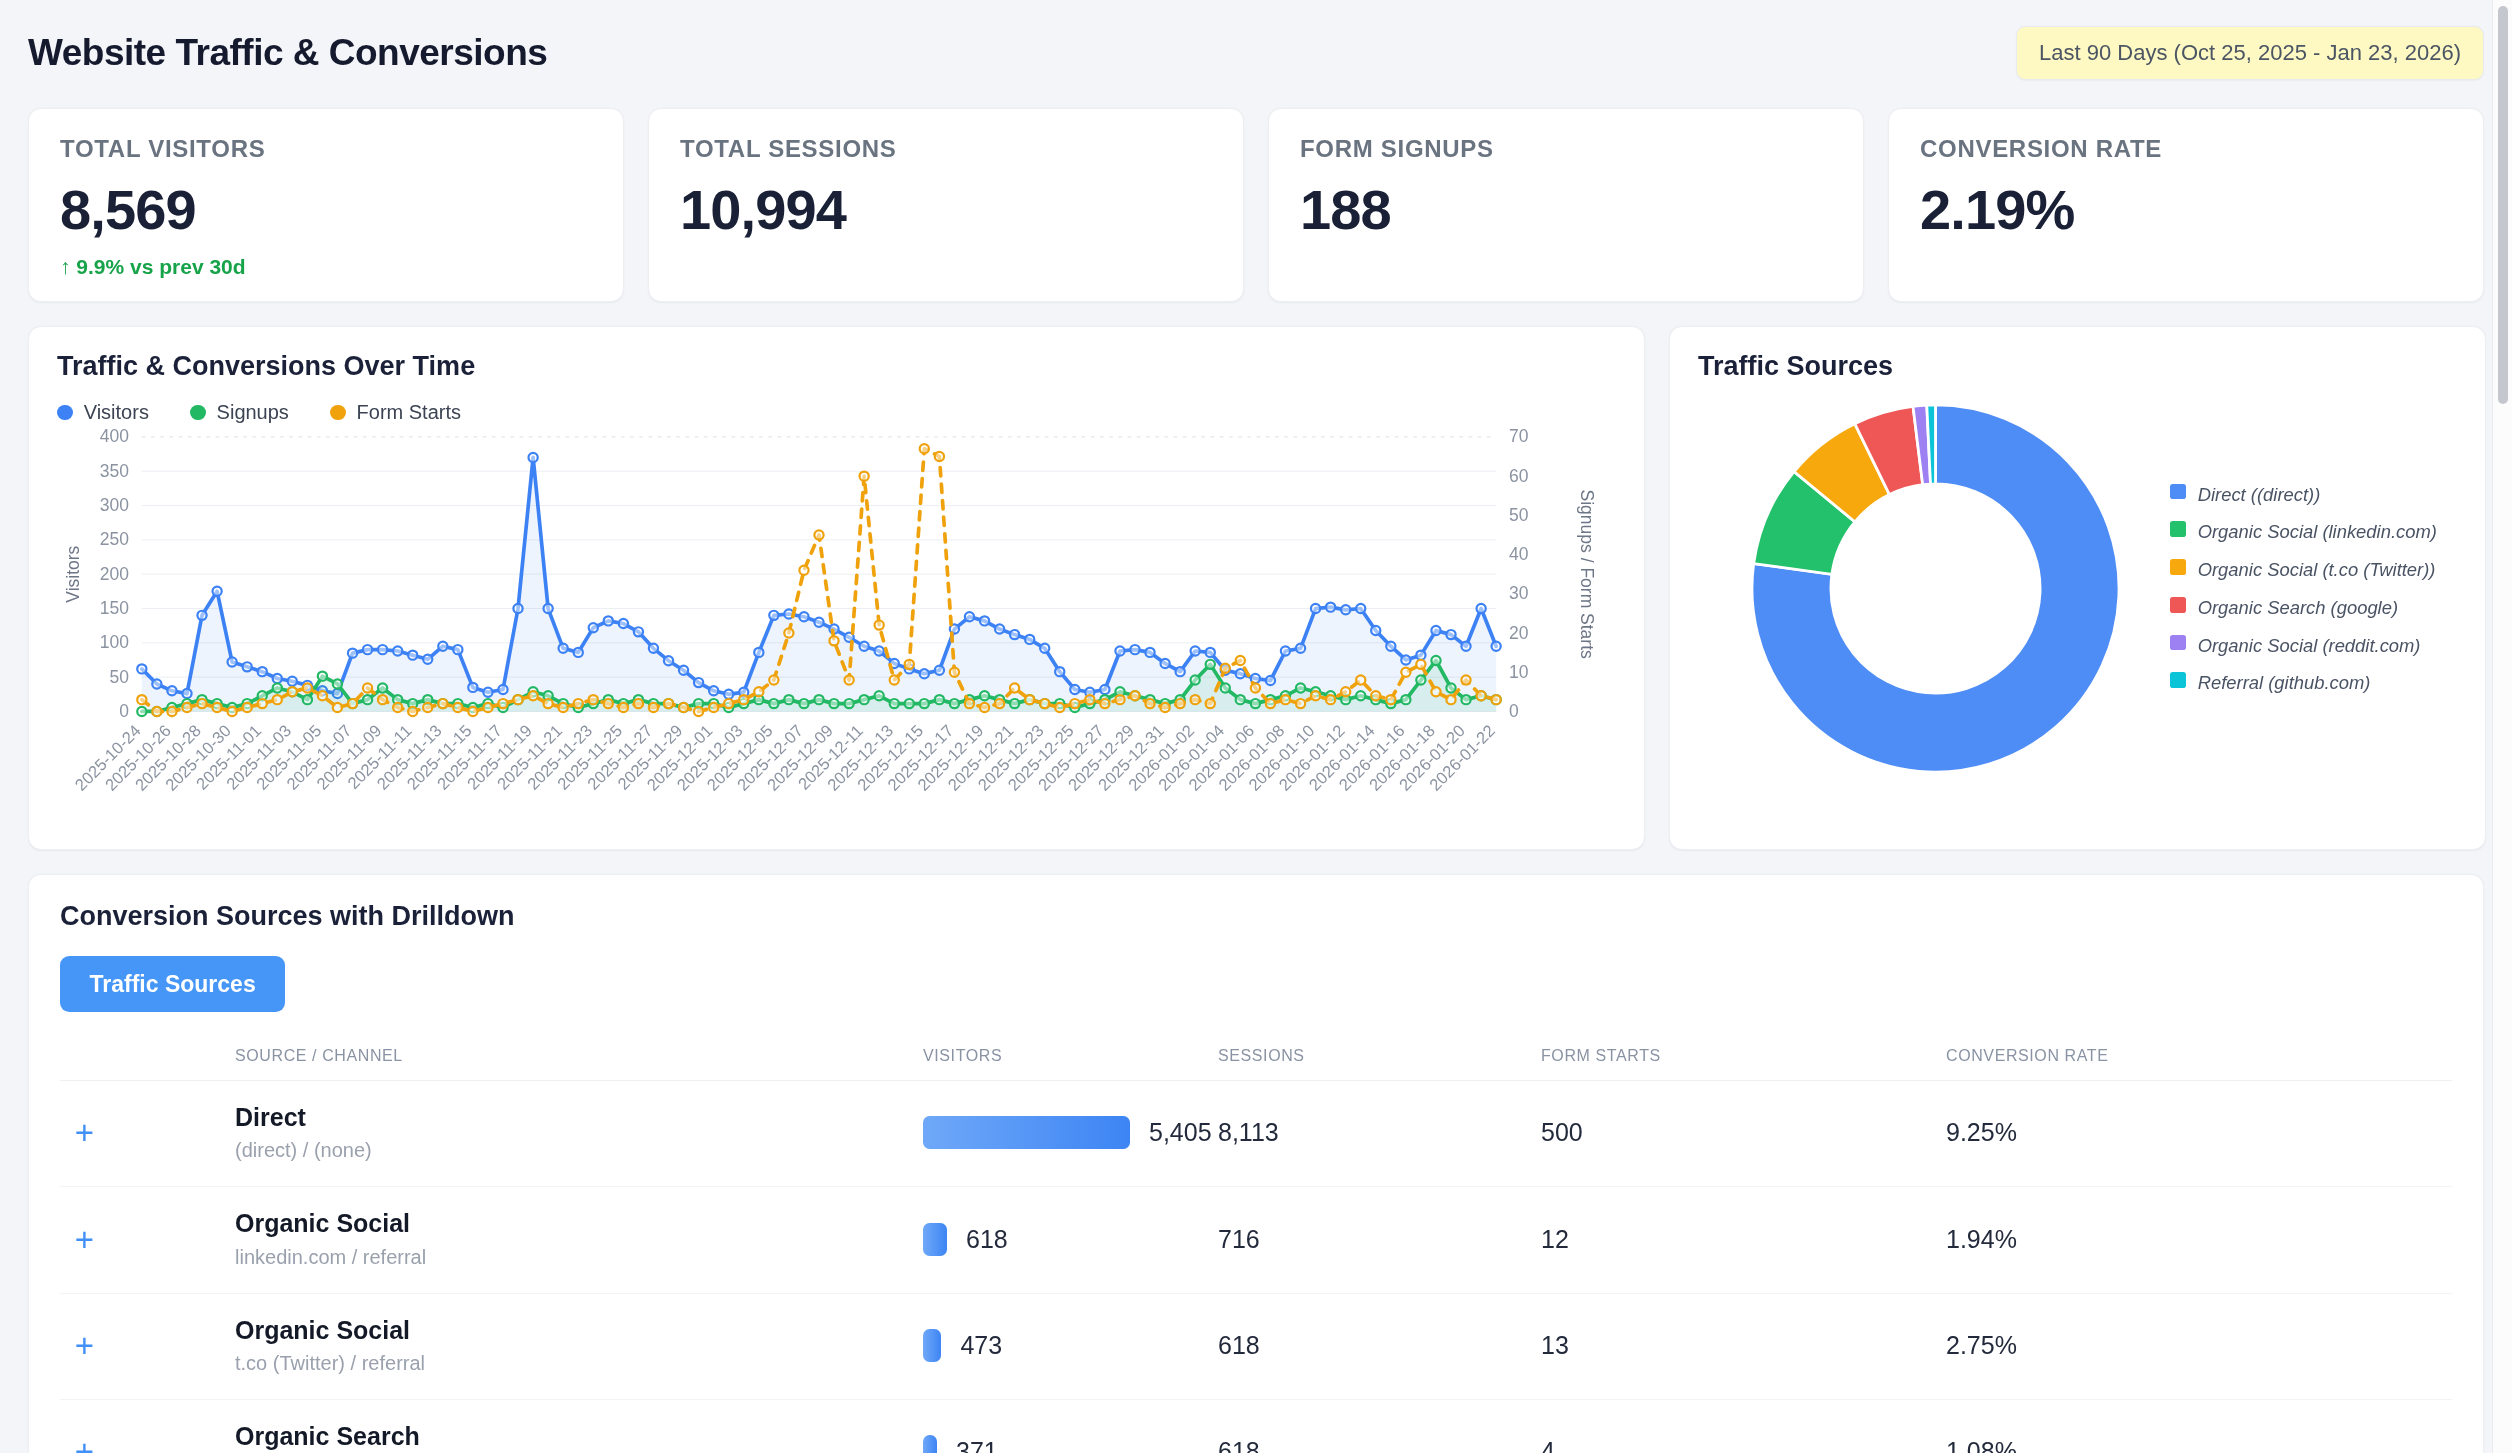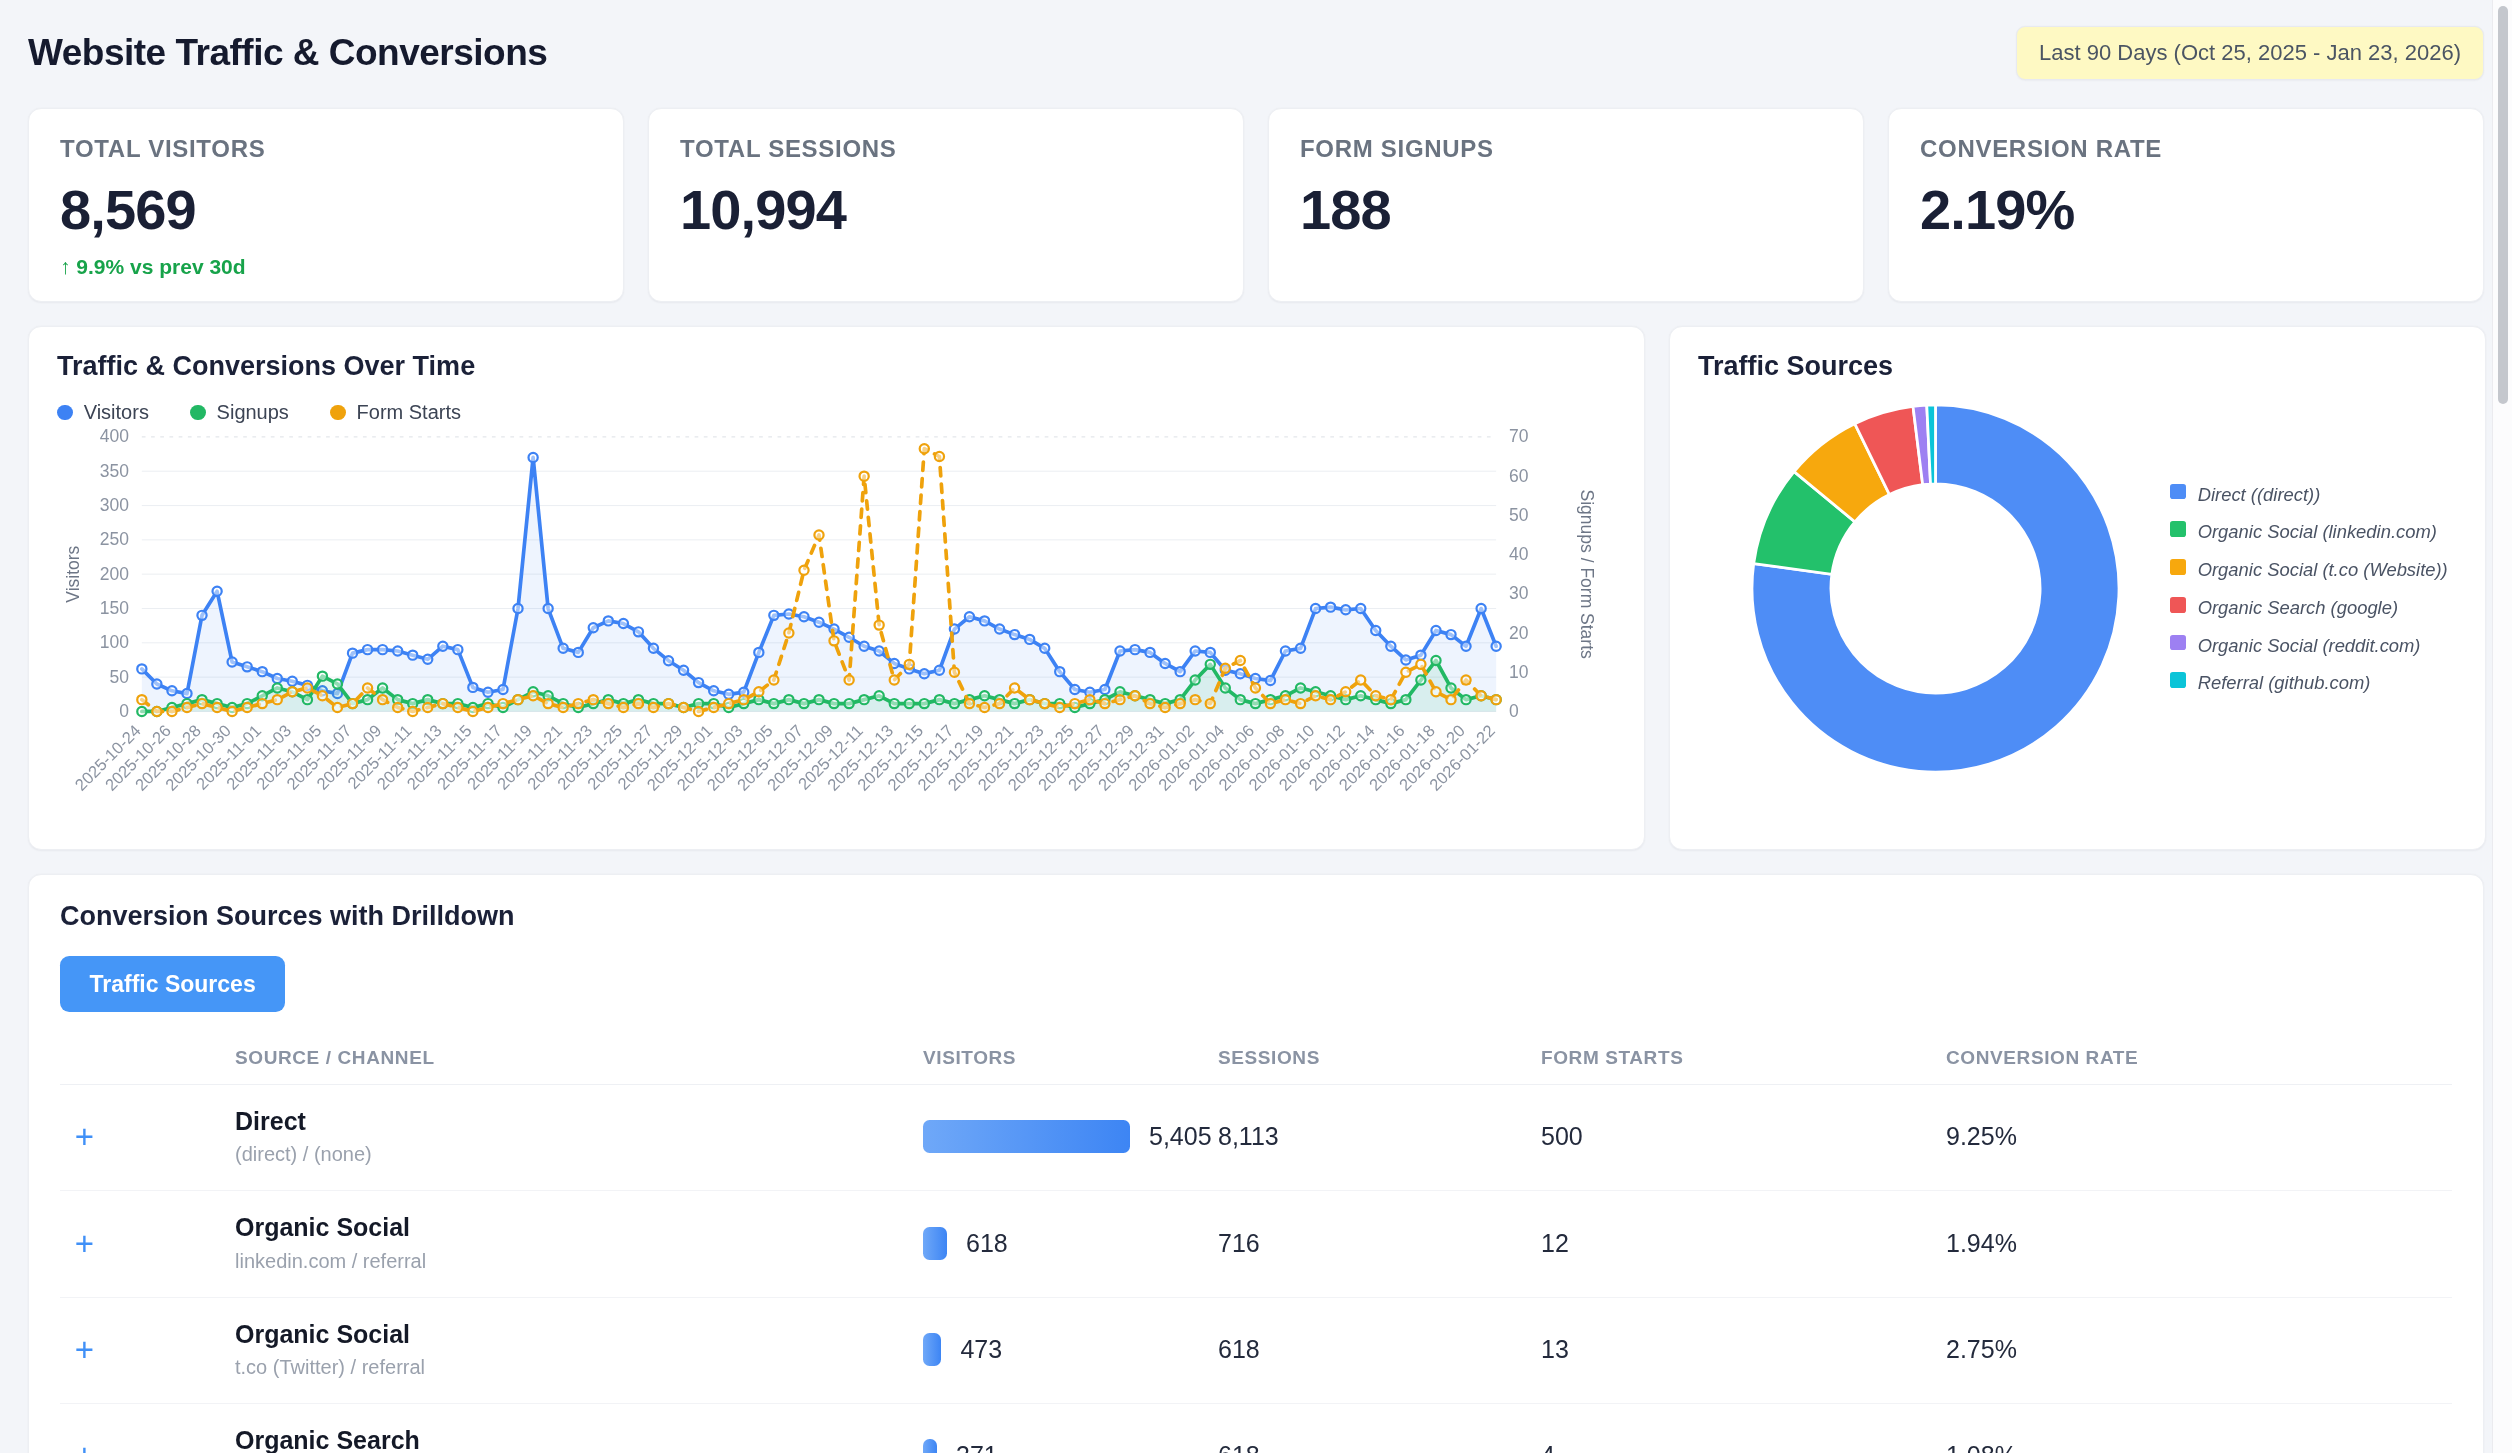--- a/index.html
+++ b/index.html
@@ -43,21 +43,21 @@
   
   .drill { margin-top:24px; padding:26px 31px; min-height:756px; }
   .tabs { margin-top:24px; display:flex; gap:16.6px; }
   .tab { border:none; border-radius:9.2px; padding:14.7px 29.5px; font-size:23px; font-weight:600;
     font-family:"Liberation Sans", sans-serif; cursor:pointer; background:#eef0f3; color:#3b4252; }
   .tab.active { background:#4596f7; color:#fff; }
 
   .tbl { margin-top:35px; }
   .tr { display:grid; grid-template-columns:175px 688px 295px 323px 405px 1fr; align-items:center; }
   .tr.head { border-bottom:0.9px solid #eef0f4; padding-bottom:14.7px; }
-  .th { font-size:19px; font-weight:700; color:#8a93a3; letter-spacing:0.6px; text-transform:uppercase; }
+  .th { font-size:16px; font-weight:400; color:#8a93a3; letter-spacing:0.6px; text-transform:uppercase; }
   .tr.row { padding:22px 0 24px; border-bottom:0.9px solid #f2f3f6; }
   .expander { background:none; border:none; color:#4090f7; font-size:33px; font-weight:300; line-height:1;
     cursor:pointer; padding:0 0 0 14.7px; text-align:left; font-family:"Liberation Sans", sans-serif; }
   .src-name { font-size:25px; font-weight:700; color:#141927; }
   .src-sub { font-size:20px; color:#9aa1ad; margin-top:7.4px; }
   .vis-cell { display:flex; align-items:center; gap:19px; }
   .vis-bar { height:33px; border-radius:6.5px; background:linear-gradient(90deg,#6fa8f8,#3d85f4); }
   .num { font-size:25px; color:#232a3c; }
 
   
@@ -488,21 +488,21 @@
             <div class="item">
               <span class="sw" style="background: rgb(78, 141, 246);"></span>
               <span class="txt">Direct ((direct))</span>
             </div>
             <div class="item">
               <span class="sw" style="background: rgb(35, 193, 107);"></span>
               <span class="txt">Organic Social (linkedin.com)</span>
             </div>
             <div class="item">
               <span class="sw" style="background: rgb(247, 168, 13);"></span>
-              <span class="txt">Organic Social (t.co (Website))</span>
+              <span class="txt">Organic Social (t.co (Twitter))</span>
             </div>
             <div class="item">
               <span class="sw" style="background: rgb(239, 86, 86);"></span>
               <span class="txt">Organic Search (google)</span>
             </div>
             <div class="item">
               <span class="sw" style="background: rgb(157, 128, 242);"></span>
               <span class="txt">Organic Social (reddit.com)</span>
             </div>
             <div class="item">

